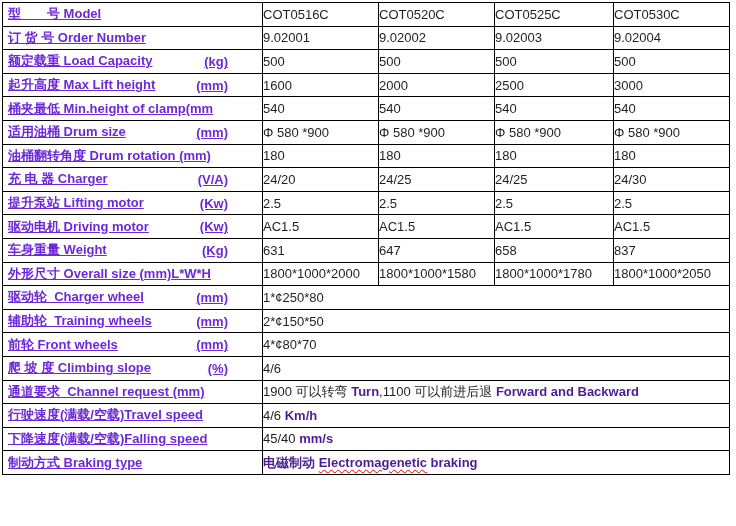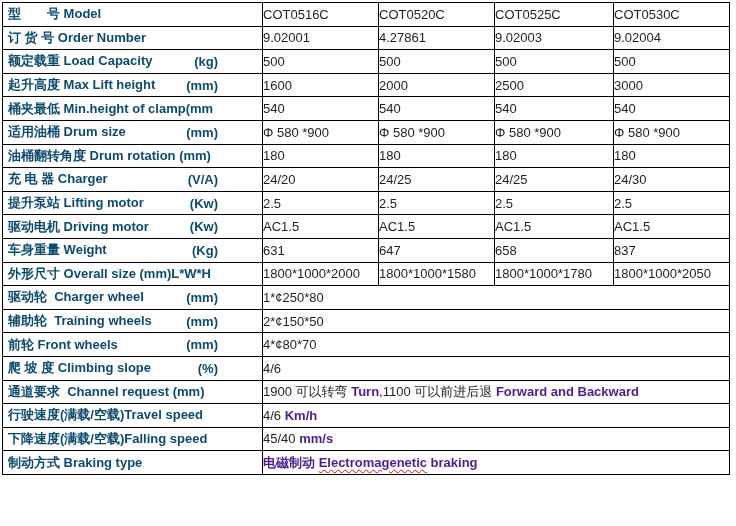--- a/index.html
+++ b/index.html
@@ -1,22 +1,22 @@
 <!DOCTYPE html>
 <html><head>
 <meta charset="utf-8">
 <style>
   html,body{margin:0;padding:0;background:#fff;}
   body{font-family:"Liberation Sans","DejaVu Sans",sans-serif;width:736px;height:526px;overflow:hidden;}
   table.spec{border-collapse:collapse;table-layout:fixed;width:727px;margin:2px 0 0 2px;}
   table.spec td{border:1px solid #000;height:22.6px;overflow:hidden;vertical-align:middle;padding:0;}
   td.lcell{padding:0;}
-  .lwrap{display:flex;align-items:center;height:100%;padding-left:5px;font-weight:bold;font-size:13px;color:#0c4a6e;}
+  .lwrap{display:flex;align-items:center;height:100%;padding-left:5px;font-weight:bold;font-size:13px;color:#6d28d9;text-decoration:underline;}
   .lbl{white-space:pre;}
-  .unit{margin-left:auto;margin-right:44px;white-space:pre;}
+  .unit{margin-left:auto;margin-right:34px;white-space:pre;}
   td.vc{padding-left:7px;font-size:13px;color:#1f1f1f;}
   td.vc, td.vc span{white-space:pre;}
   .b{font-weight:bold;color:#4c1d95;}
   .sq{text-decoration:underline;text-decoration-style:wavy;text-decoration-color:#e00000;text-decoration-thickness:1px;text-underline-offset:2px;}
 </style>
 </head>
 <body>
 
 <table class="spec">
   <colgroup>
@@ -42,21 +42,21 @@
     </tr>
 
     <tr>
       <td class="lcell">
           <div class="lwrap">
             <span class="lbl">订 货 号 Order Number</span>
             <span class="unit"></span>
           </div>
         </td>
       <td class="vc">9.02001</td>
-      <td class="vc">4.27861</td>
+      <td class="vc">9.02002</td>
       <td class="vc">9.02003</td>
       <td class="vc">9.02004</td>
     </tr>
 
     <tr>
       <td class="lcell">
           <div class="lwrap">
             <span class="lbl">额定载重 Load Capacity</span>
             <span class="unit">(kg)</span>
           </div>

